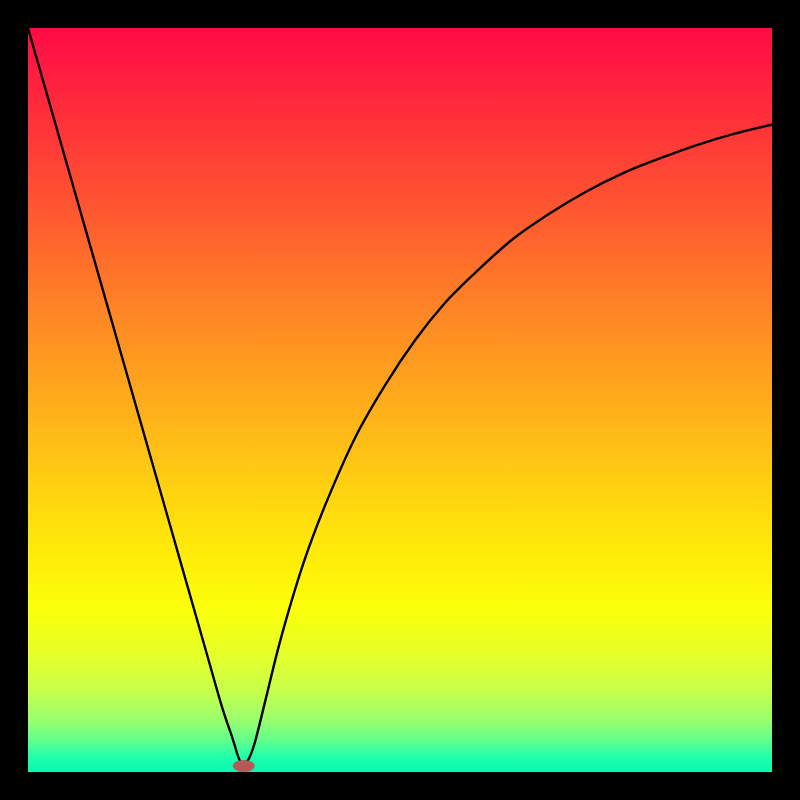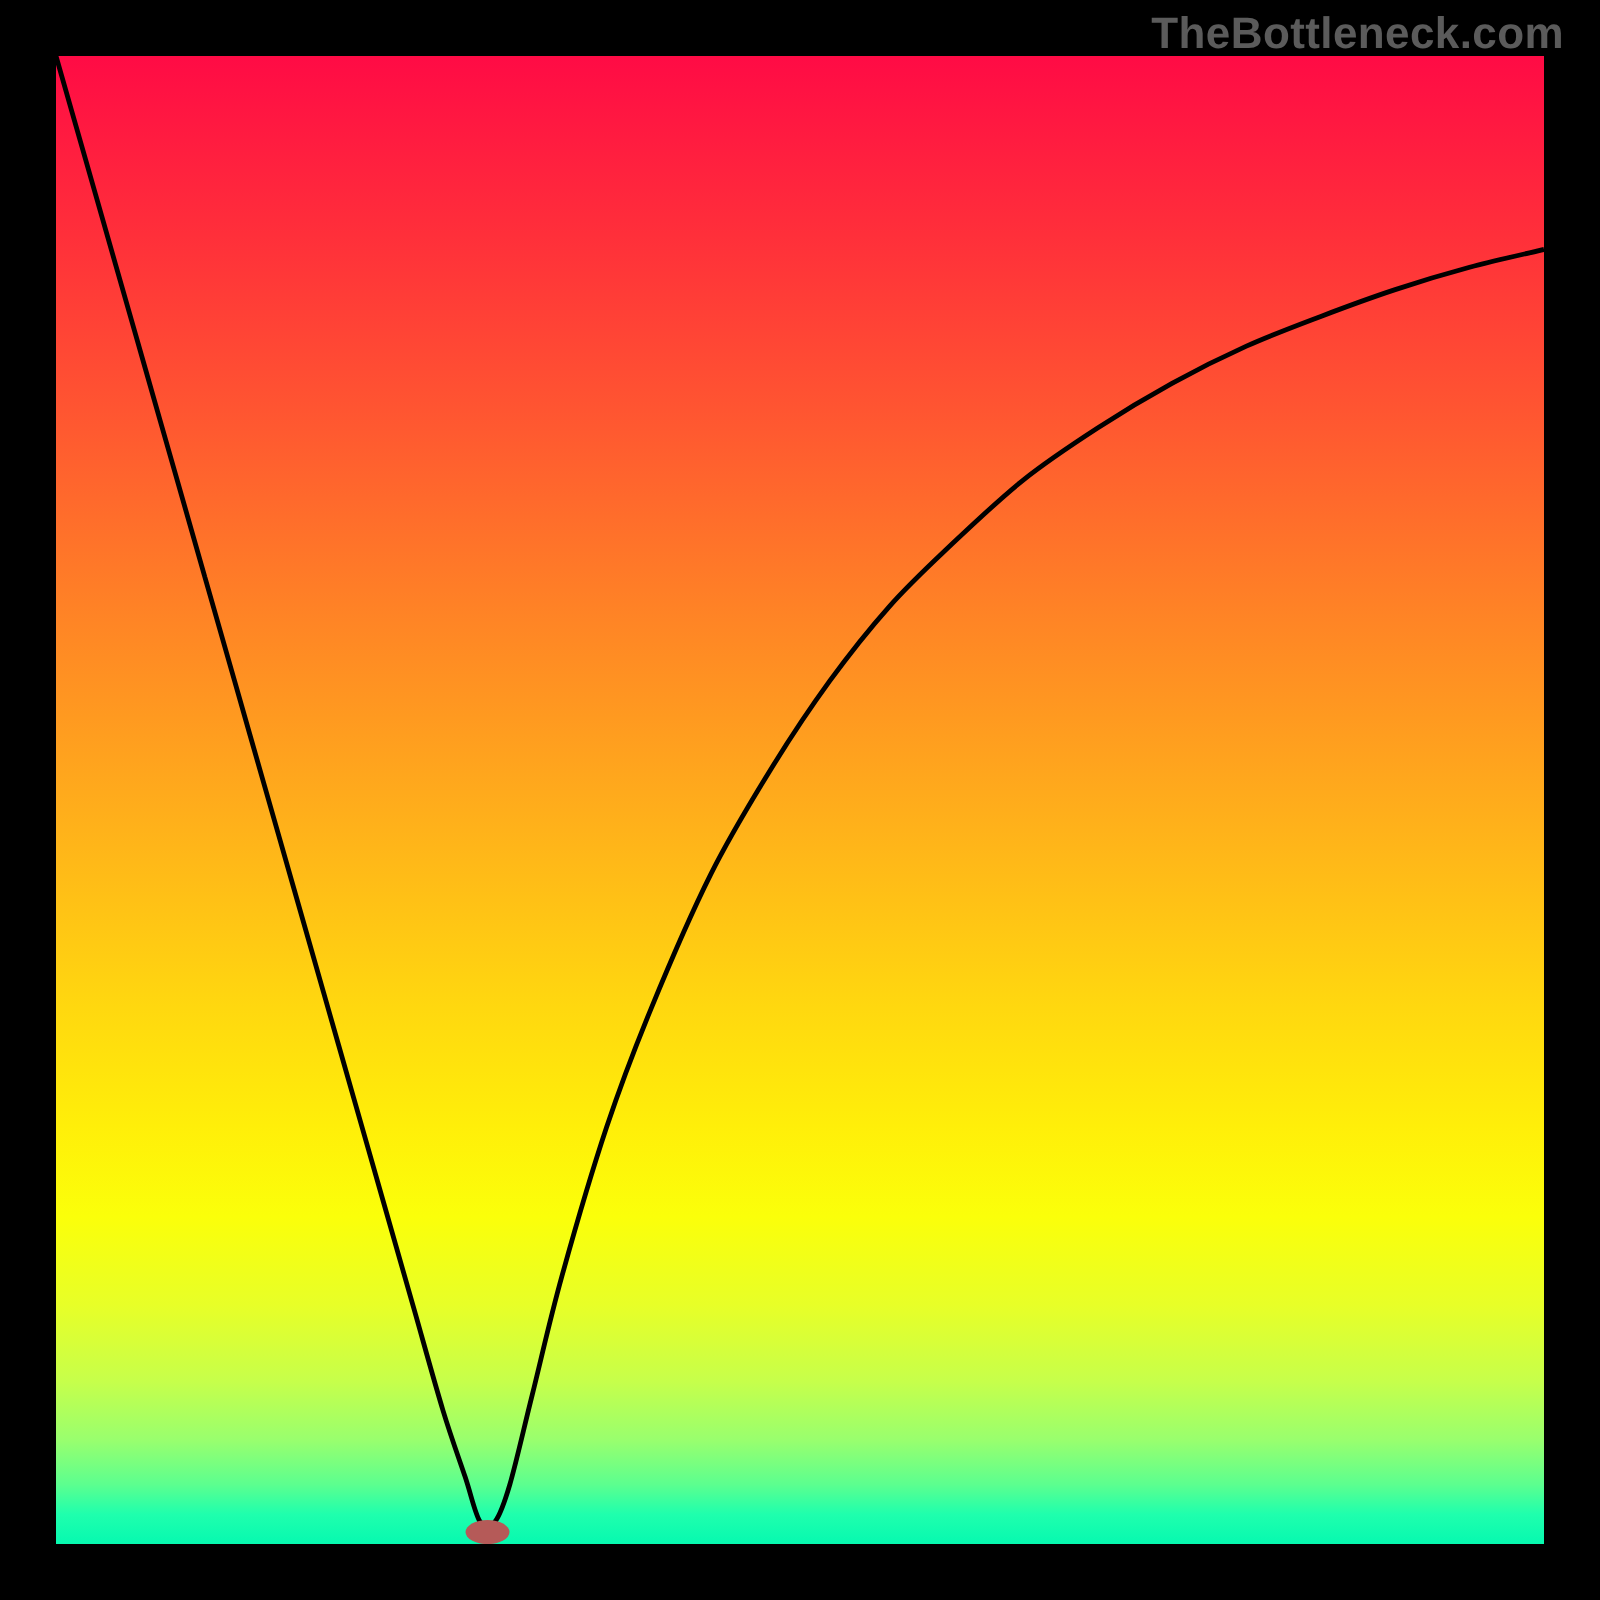--- a/index.html
+++ b/index.html
@@ -66,21 +66,20 @@
     stroke-linejoin: round;
   }
   .dip-marker {
     fill: #b55a58;
   }
 </style>
 </head>
 <body>
 
 <div class="frame">
-  <div class="watermark">TheBottleneck.com</div>
 
   <div class="plot">
     <svg viewBox="0 0 744 744" preserveAspectRatio="none">
       <path id="curve-path" class="curve" d="M 0.00 0.00 C 2.48 8.68, 9.92 34.72, 14.88 52.08 C 19.84 69.44, 24.80 86.80, 29.76 104.16 C 34.72 121.52, 39.68 138.88, 44.64 156.24 C 49.60 173.60, 54.56 190.96, 59.52 208.32 C 64.48 225.68, 69.44 243.04, 74.40 260.40 C 79.36 277.76, 84.32 295.12, 89.28 312.48 C 94.24 329.84, 99.20 347.20, 104.16 364.56 C 109.12 381.92, 114.08 399.28, 119.04 416.64 C 124.00 434.00, 128.96 451.36, 133.92 468.72 C 138.88 486.08, 143.84 503.44, 148.80 520.80 C 153.76 538.16, 158.72 555.52, 163.68 572.88 C 168.64 590.24, 173.60 607.60, 178.56 624.96 C 183.52 642.32, 189.10 662.78, 193.44 677.04 C 197.78 691.30, 201.50 701.22, 204.60 710.52 C 207.70 719.82, 209.56 729.12, 212.04 732.84 C 214.52 736.56, 217.00 735.94, 219.48 732.84 C 221.96 729.74, 223.82 724.78, 226.92 714.24 C 230.02 703.70, 233.74 686.96, 238.08 669.60 C 242.42 652.24, 246.76 632.40, 252.96 610.08 C 259.16 587.76, 267.84 558.00, 275.28 535.68 C 282.72 513.36, 288.92 497.24, 297.60 476.16 C 306.28 455.08, 317.44 429.04, 327.36 409.20 C 337.28 389.36, 347.20 373.24, 357.12 357.12 C 367.04 341.00, 376.96 326.12, 386.88 312.48 C 396.80 298.84, 406.72 286.44, 416.64 275.28 C 426.56 264.12, 435.24 256.06, 446.40 245.52 C 457.56 234.98, 471.20 221.96, 483.60 212.04 C 496.00 202.12, 508.40 194.06, 520.80 186.00 C 533.20 177.94, 545.60 170.50, 558.00 163.68 C 570.40 156.86, 582.80 150.66, 595.20 145.08 C 607.60 139.50, 620.00 134.91, 632.40 130.20 C 644.80 125.49, 657.20 120.90, 669.60 116.81 C 682.00 112.72, 694.40 109.00, 706.80 105.65 C 719.20 102.30, 737.80 98.21, 744.00 96.72 "></path>
       <ellipse id="dip-ellipse" class="dip-marker" cx="215.76" cy="738.05" rx="11" ry="6"></ellipse>
     </svg>
   </div>
 </div>
 
 </body></html>

